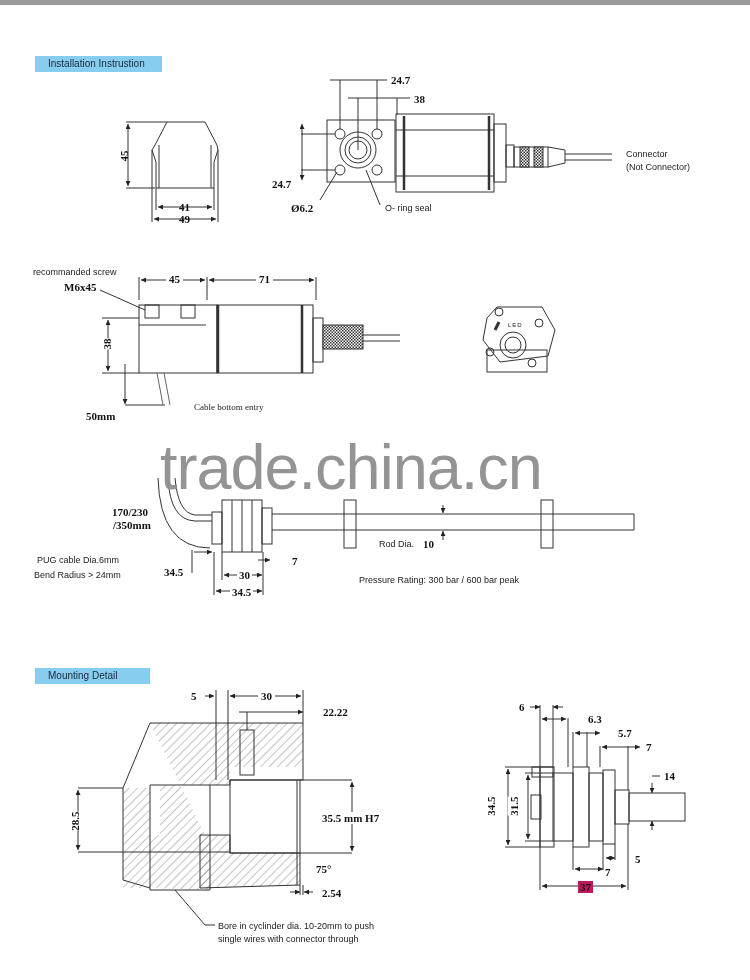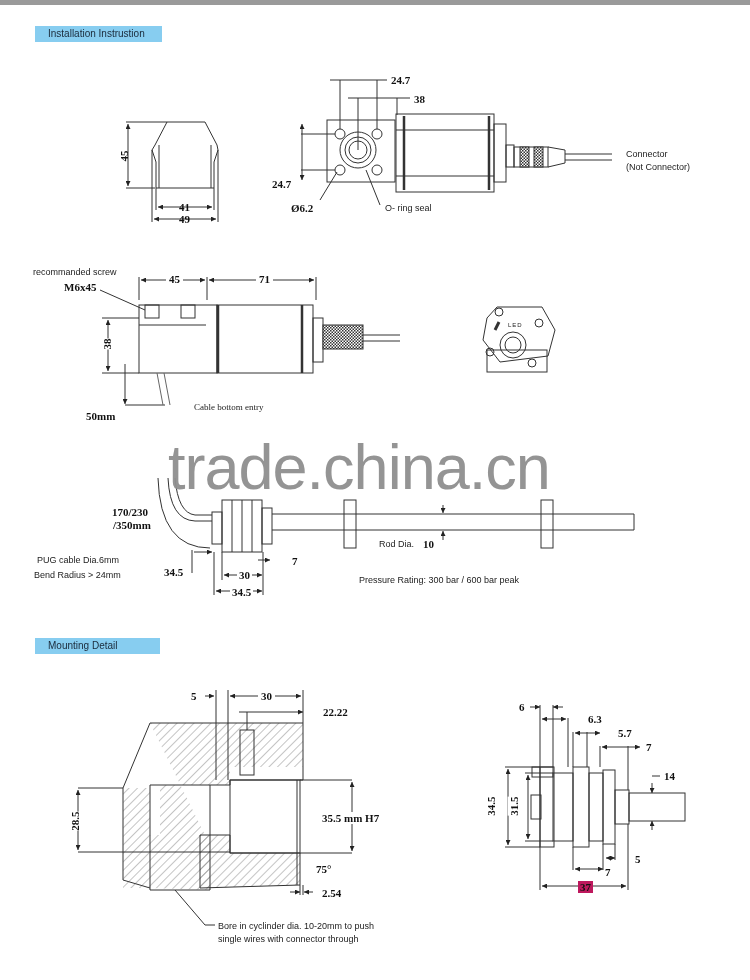--- a/index.html
+++ b/index.html
@@ -1,34 +1,34 @@
 <!DOCTYPE html>
 <html><head>
 <meta charset="utf-8">
 <style>
   html, body { margin:0; padding:0; }
   body { width:750px; height:980px; background:#ffffff; position:relative; overflow:hidden;
          font-family:"Liberation Sans", sans-serif; color:#222; }
   .topbar { position:absolute; left:0; top:0; width:750px; height:5px; background:#9a9a9a; }
   .section-label { position:absolute; background:#87cdf0; color:#1a2a3a; font-size:10px;
-                   height:16px; line-height:16px; padding-left:13px; box-sizing:border-box; }
+                   height:16px; line-height:16px; padding-left:13px; box-sizing:border-box;margin-top:30px; }
   svg.drawing { position:absolute; left:0; top:0; }
   .lbl { position:absolute; font-size:9px; color:#222; white-space:nowrap; line-height:11px; }
   .dim { position:absolute; font-family:"Liberation Serif", serif; font-size:11px; font-weight:bold; color:#111; white-space:nowrap; line-height:12px; }
   .vert { transform:rotate(-90deg); transform-origin:center center; }
-  .watermark { position:absolute; left:168px; top:432px; font-size:63px; color:#8f8f8f; letter-spacing:-1px;
+  .watermark { position:absolute; left:160px; top:432px; font-size:63px; color:#8f8f8f; letter-spacing:-1px;
                white-space:nowrap; line-height:70px; opacity:0.95; }
 </style>
 </head>
 <body>
 
 <div class="topbar"></div>
 
 <div class="section-label" style="left:35px;top:26px;width:127px;">Installation Instrustion</div>
-<div class="section-label" style="left:35px;top:638px;width:125px;">Mounting Detail</div>
+<div class="section-label" style="left:35px;top:638px;width:115px;">Mounting Detail</div>
 
 <svg class="drawing" width="750" height="980" viewBox="0 0 750 980">
   <defs>
     <pattern id="hatch" width="6" height="6" patternUnits="userSpaceOnUse" patternTransform="rotate(45)">
       <line x1="0" y1="0" x2="0" y2="6" stroke="#555" stroke-width="0.7"></line>
     </pattern>
     <pattern id="knurl" width="3" height="3" patternUnits="userSpaceOnUse">
       <rect width="3" height="3" fill="#fff"></rect>
       <rect width="1.5" height="1.5" fill="#333"></rect>
       <rect x="1.5" y="1.5" width="1.5" height="1.5" fill="#333"></rect>

